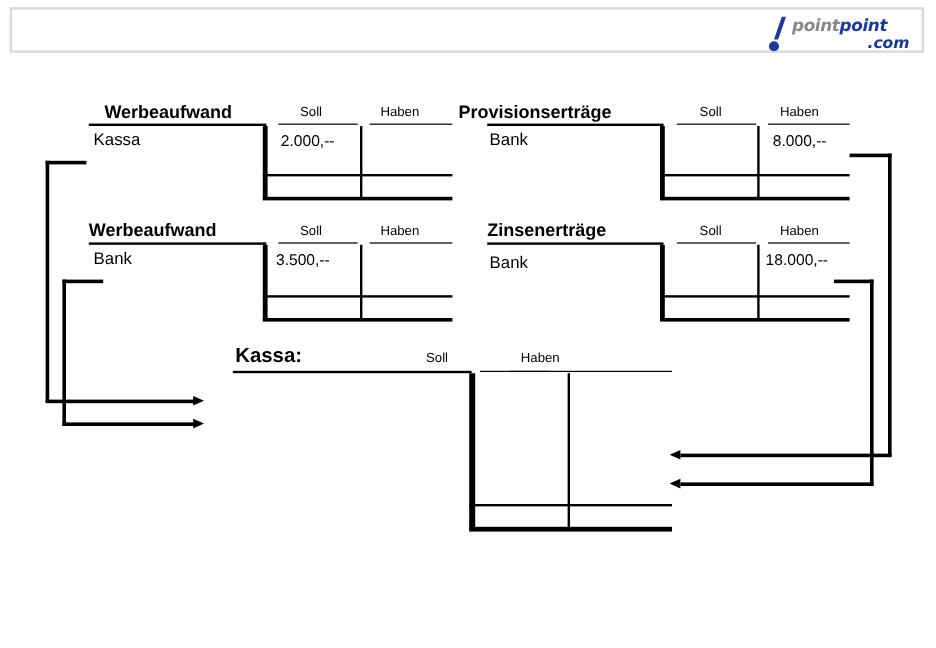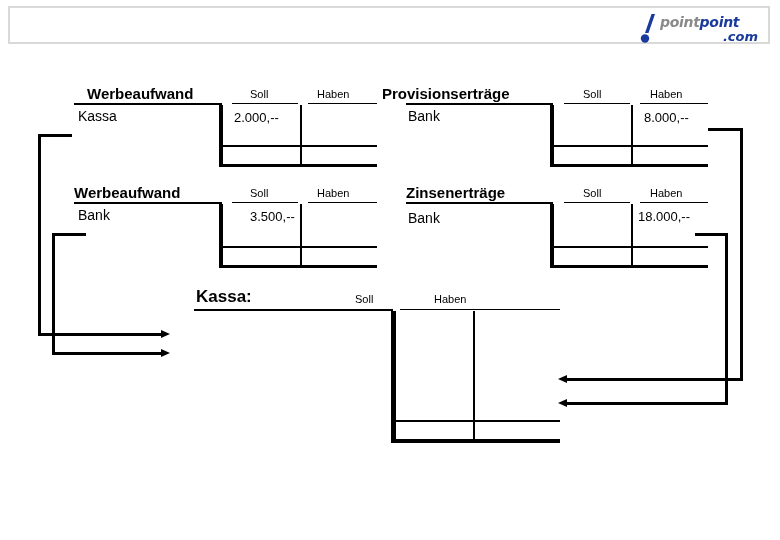--- a/index.html
+++ b/index.html
@@ -171,21 +171,21 @@
   <div>
     <div class="txt acct-title" style="left:74px; top:184px;">Werbeaufwand</div>
     <div class="txt col-head" style="left:250px; top:187px;">Soll</div>
     <div class="txt col-head" style="left:317px; top:187px;">Haben</div>
 
     <div class="hline" style="left:74px; top:202px; width:148px; height:2px;"></div>
     <div class="hline" style="left:232px; top:202px; width:66px; height:1px;"></div>
     <div class="hline" style="left:308px; top:202px; width:69px; height:1px;"></div>
 
     <div class="txt acct-sub" style="left:78px; top:207px;">Bank</div>
-    <div class="txt amount" style="left:230px; top:209px;margin-left:20px;">3.500,--</div>
+    <div class="txt amount" style="left:230px; top:209px;">3.500,--</div>
     <div class="txt amount" style="left:312px; top:209px;"></div>
 
     <div class="vline" style="left:219px; top:204px; width:4px; height:63px;"></div>
     <div class="vline" style="left:300px; top:204px; width:2px; height:63px;"></div>
     <div class="hline" style="left:219px; top:246px; width:158px; height:2px;"></div>
     <div class="hline" style="left:219px; top:265px; width:158px; height:3px;"></div>
   </div>
 
   <div>
     <div class="txt acct-title" style="left:406px; top:184px;text-align:right;">Zinsenerträge</div>

